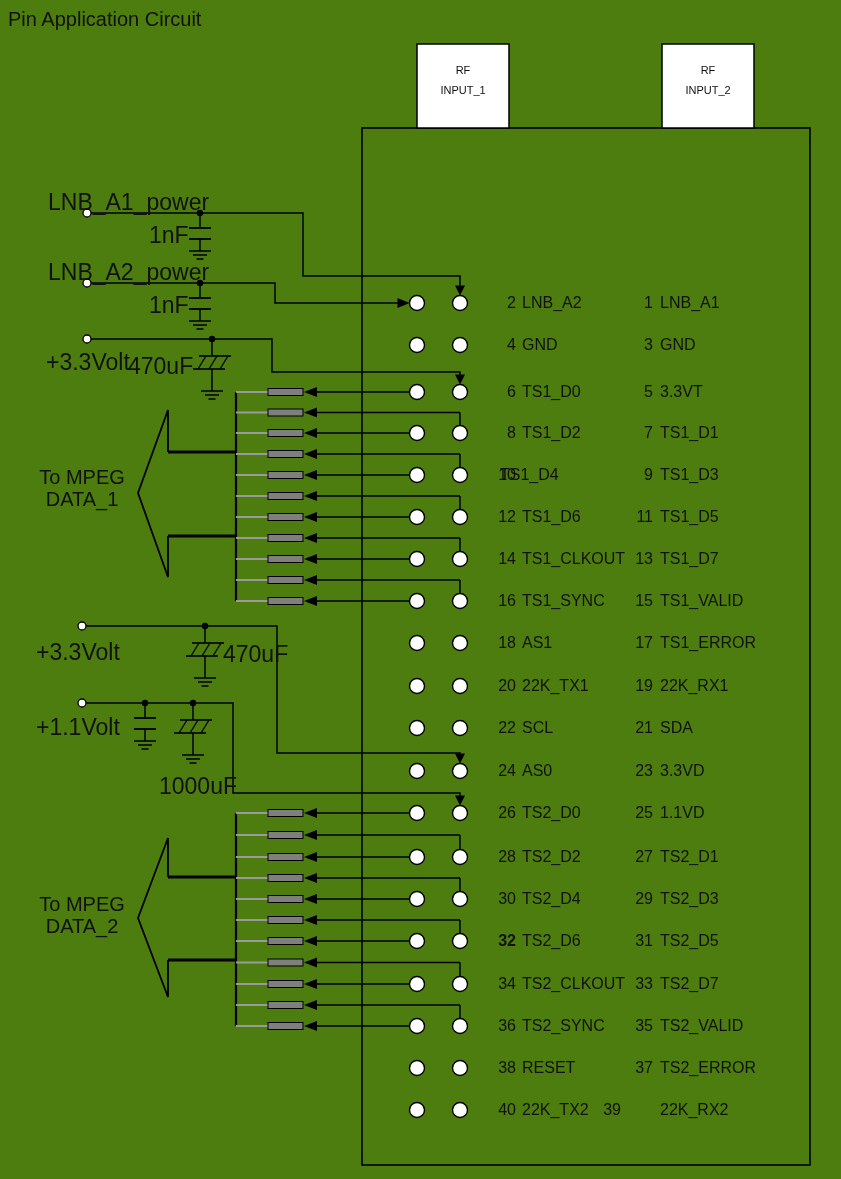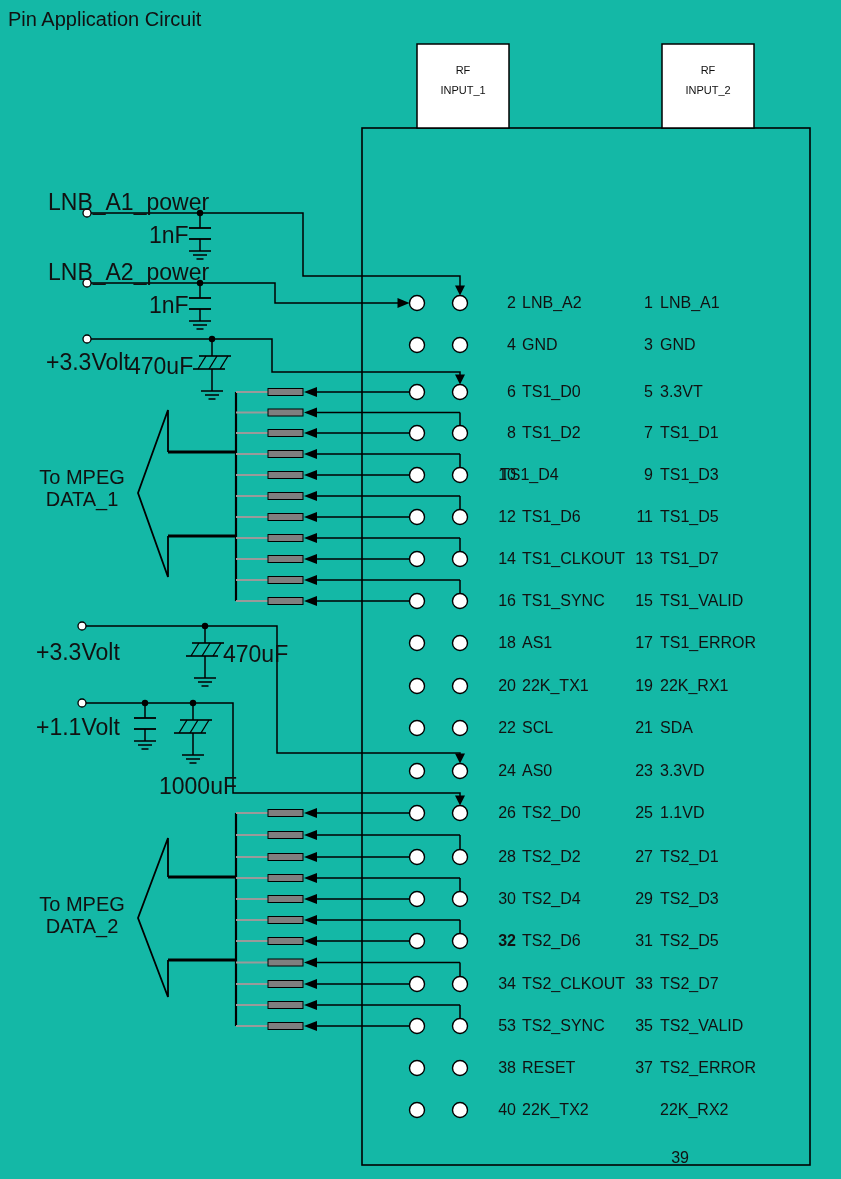--- a/index.html
+++ b/index.html
@@ -1,17 +1,17 @@
 <!DOCTYPE html>
 <html><head>
 <meta charset="utf-8">
 <style>
   html,body{margin:0;padding:0;background:#fff;}
   #canvas{
-    position:relative;width:841px;height:1179px;background:#14b8a6;overflow:hidden;
+    position:relative;width:841px;height:1179px;background:#4d7c0f;overflow:hidden;
     font-family:"Liberation Sans","DejaVu Sans",sans-serif;color:#111;
   }
   #wires{position:absolute;left:0;top:0;z-index:1;}
   .txt{position:absolute;z-index:2;white-space:nowrap;color:#111;}
   .title{font-size:20px;}
   .rail{font-size:23px;}
   .rfbox{position:absolute;z-index:2;text-align:center;font-size:11px;line-height:20px;}
   .mpeg{position:absolute;z-index:2;text-align:center;font-size:20px;line-height:22px;}
   .pinlbl{position:absolute;z-index:2;font-size:16px;line-height:20px;height:20px;white-space:nowrap;color:#111;}
   .pnum{text-align:right;}
@@ -337,26 +337,26 @@
       <div class="pinlbl pnum" style="left: 624px; top: 889px; width: 29px;">29</div>
       <div class="pinlbl" style="left: 660px; top: 889px; width: 148px;">TS2_D3</div>
       <div class="pinlbl pnum" style="left: 488px; top: 931px; width: 28px; font-weight: bold;">32</div>
       <div class="pinlbl" style="left: 522px; top: 931px; width: 150px;">TS2_D6</div>
       <div class="pinlbl pnum" style="left: 624px; top: 931px; width: 29px;">31</div>
       <div class="pinlbl" style="left: 660px; top: 931px; width: 148px;">TS2_D5</div>
       <div class="pinlbl pnum" style="left: 488px; top: 974px; width: 28px;">34</div>
       <div class="pinlbl" style="left: 522px; top: 974px; width: 150px;">TS2_CLKOUT</div>
       <div class="pinlbl pnum" style="left: 624px; top: 974px; width: 29px;">33</div>
       <div class="pinlbl" style="left: 660px; top: 974px; width: 148px;">TS2_D7</div>
-      <div class="pinlbl pnum" style="left: 488px; top: 1016px; width: 28px;">53</div>
+      <div class="pinlbl pnum" style="left: 488px; top: 1016px; width: 28px;">36</div>
       <div class="pinlbl" style="left: 522px; top: 1016px; width: 150px;">TS2_SYNC</div>
       <div class="pinlbl pnum" style="left: 624px; top: 1016px; width: 29px;">35</div>
       <div class="pinlbl" style="left: 660px; top: 1016px; width: 148px;">TS2_VALID</div>
       <div class="pinlbl pnum" style="left: 488px; top: 1058px; width: 28px;">38</div>
       <div class="pinlbl" style="left: 522px; top: 1058px; width: 150px;">RESET</div>
       <div class="pinlbl pnum" style="left: 624px; top: 1058px; width: 29px;">37</div>
       <div class="pinlbl" style="left: 660px; top: 1058px; width: 148px;">TS2_ERROR</div>
       <div class="pinlbl pnum" style="left: 488px; top: 1100px; width: 28px;">40</div>
       <div class="pinlbl" style="left: 522px; top: 1100px; width: 150px;">22K_TX2</div>
-      <div class="pinlbl pnum" style="left: 660px; top: 1100px; width: 29px; margin-top: 48px;">39</div>
+      <div class="pinlbl pnum" style="left: 592px; top: 1100px; width: 29px;">39</div>
       <div class="pinlbl" style="left: 660px; top: 1100px; width: 148px;">22K_RX2</div>
     </div>
 </div>
 
 </body></html>

